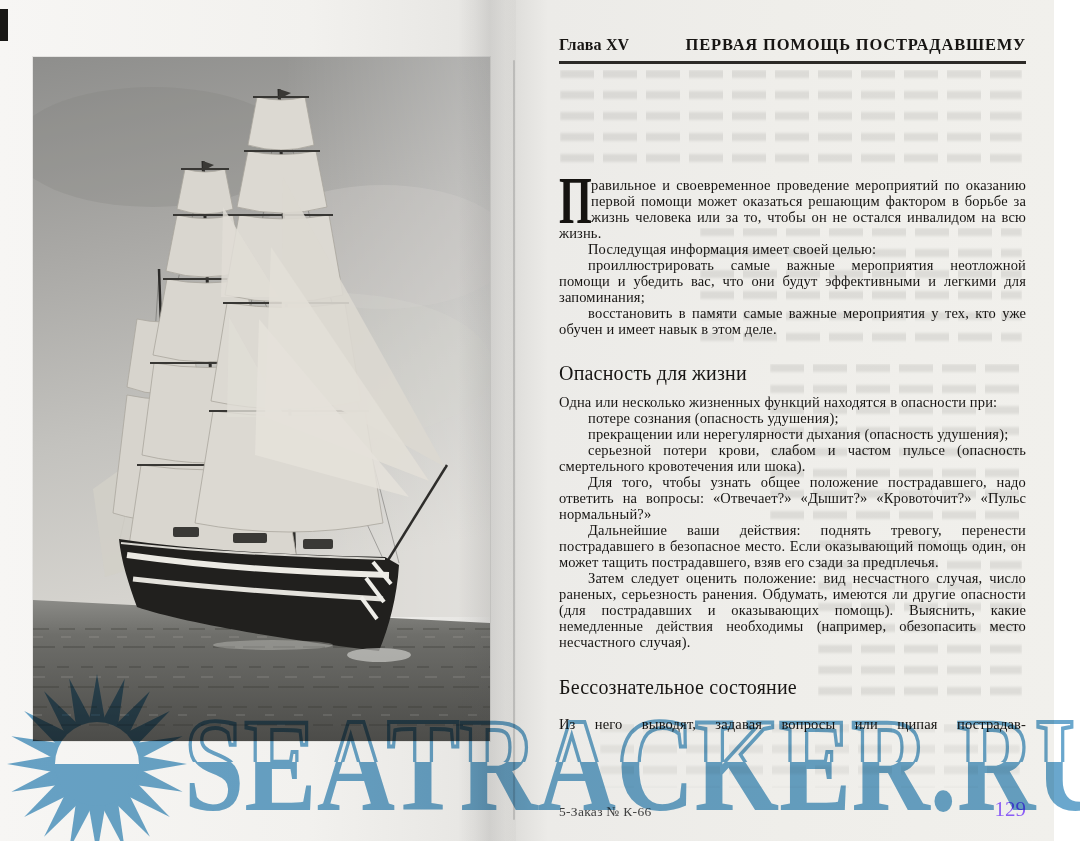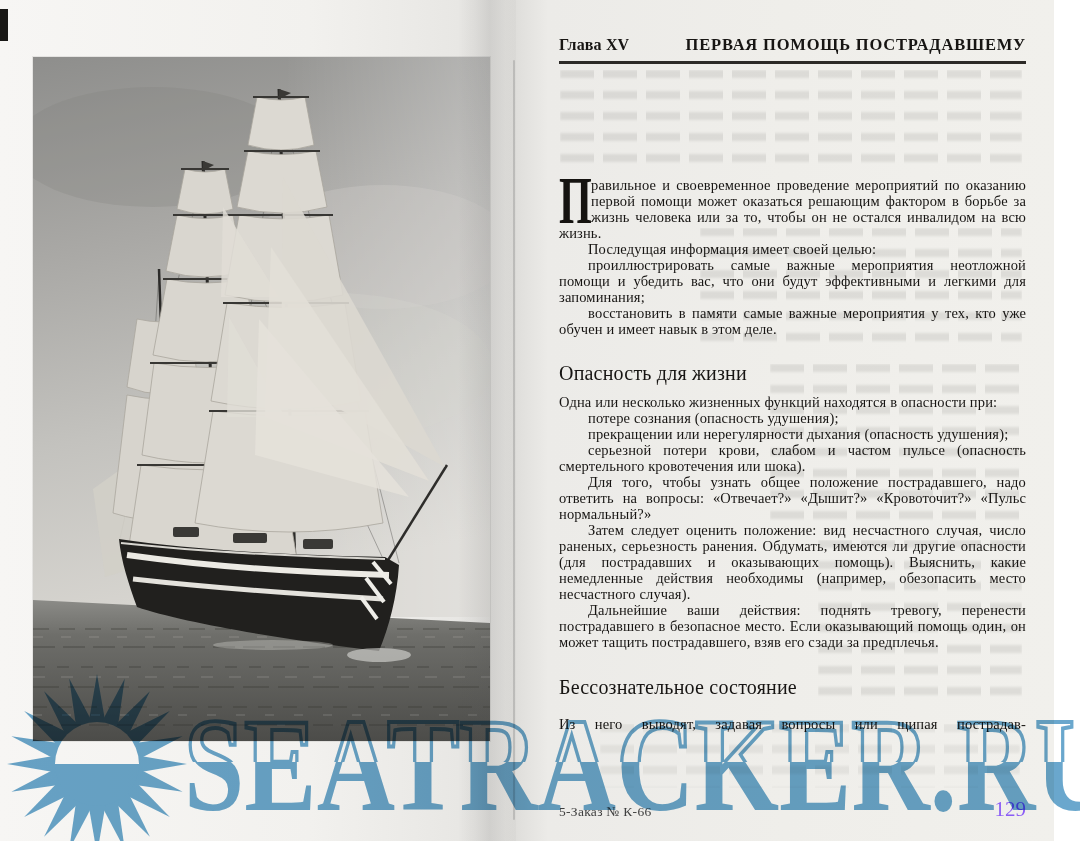--- a/index.html
+++ b/index.html
@@ -216,22 +216,22 @@
       <p>Последущая информация имеет своей целью:</p>
       <p>проиллюстрировать самые важные мероприятия неотложной помощи и убедить вас, что они будут эффективными и легкими для запоминания;</p>
       <p>восстановить в памяти самые важные мероприятия у тех, кто уже обучен и имеет навык в этом деле.</p>
 
       <h3 class="sect">Опасность для жизни</h3>
       <p class="flush">Одна или несколько жизненных функций находятся в опасности при:</p>
       <p>потере сознания (опасность удушения);</p>
       <p>прекращении или нерегулярности дыхания (опасность удушения);</p>
       <p>серьезной потери крови, слабом и частом пульсе (опасность смертельного кровотечения или шока).</p>
       <p>Для того, чтобы узнать общее положение пострадавшего, надо ответить на вопросы: «Отвечает?» «Дышит?» «Кровоточит?» «Пульс нормальный?»</p>
+      <p>Дальнейшие ваши действия: поднять тревогу, перенести пострадавшего в безопасное место. Если оказывающий помощь один, он может тащить пострадавшего, взяв его сзади за предплечья.</p>
       <p>Затем следует оценить положение: вид несчастного случая, число раненых, серьезность ранения. Обдумать, имеются ли другие опасности (для пострадавших и оказывающих помощь). Выяснить, какие немедленные действия необходимы (например, обезопасить место несчастного случая).</p>
-      <p>Дальнейшие ваши действия: поднять тревогу, перенести пострадавшего в безопасное место. Если оказывающий помощь один, он может тащить пострадавшего, взяв его сзади за предплечья.</p>
 
       <h3 class="sect sect2">Бессознательное состояние</h3>
       <p class="flush stretch">Из него выводят, задавая вопросы или щипая пострадав-</p>
     </div>
   </div>
 
   <div class="footer-row">
     <span class="imprint">5-Заказ № К-66</span>
     <span class="pageno">129</span>
   </div>

